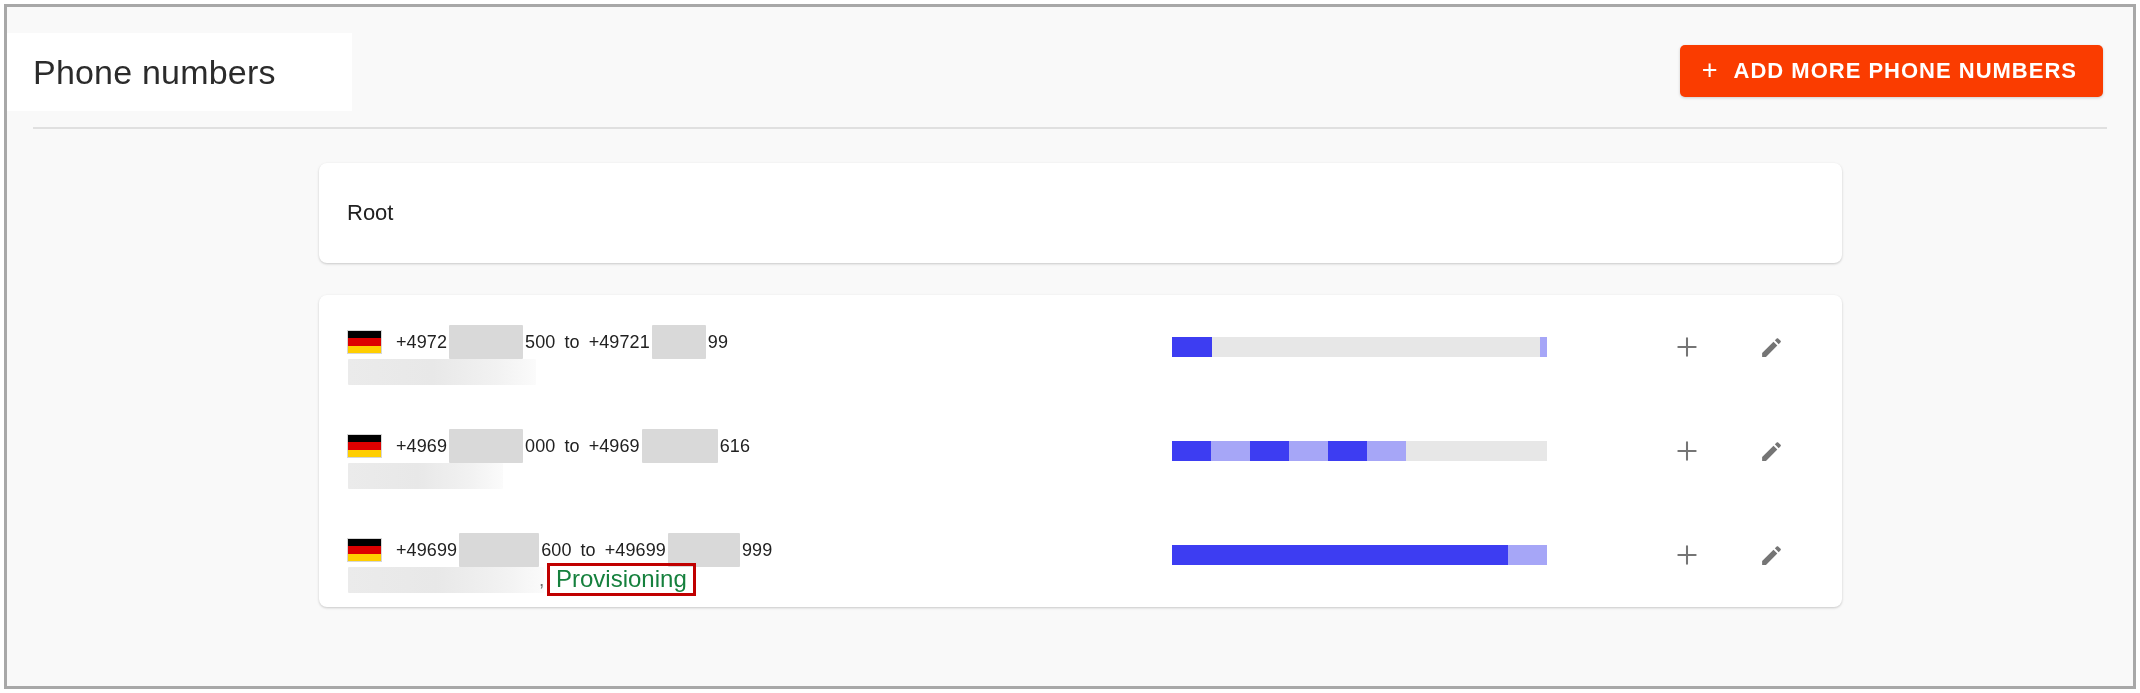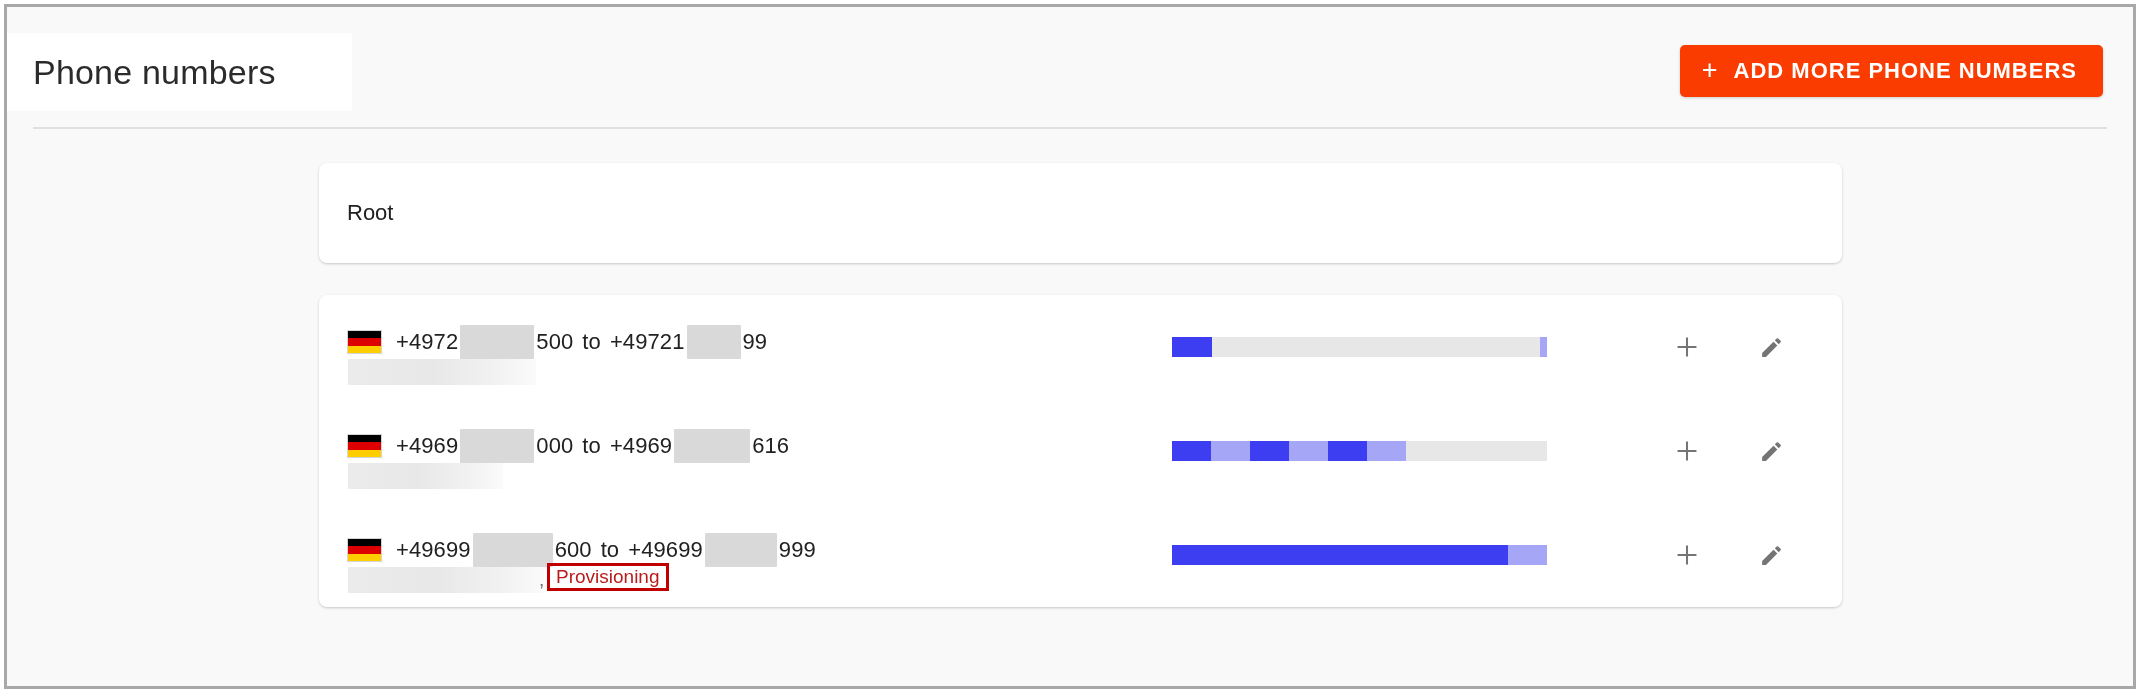--- a/index.html
+++ b/index.html
@@ -145,21 +145,21 @@
     flex: 0 0 auto;
     margin-right: 14px;
     overflow: hidden;
   }
   .flag .band { position: absolute; left: 0; width: 100%; height: 33.34%; }
   .flag .band-black { top: 0;       background: #000000; }
   .flag .band-red   { top: 33.33%;  background: #dd0000; }
   .flag .band-gold  { top: 66.66%;  background: #ffce00; }
 
   .num-text {
-    font-size: 22px;
+    font-size: 18px;
     color: #212121;
     letter-spacing: 0.1px;
   }
   .num-text.bold { font-weight: 400; }
   .num-text.sep  { font-weight: 400; padding: 0 1px; }
 
   
   .redact {
     display: inline-block;
     background: #d9d9d9;
@@ -181,22 +181,22 @@
     display: flex;
     align-items: center;
   }
   .prov-box {
     border: 3px solid #c00000;
     padding: 1px 6px 2px 6px;
     background: transparent;
     line-height: 1;
   }
   .prov-text {
-    font-size: 19px;
-    color: #b91c1c;
+    font-size: 24px;
+    color: #15803d;
   }
   .prov-comma {
     position: absolute;
     left: -8px;
     top: 6px;
     font-size: 19px;
     color: #6e6e6e;
   }
 
   

